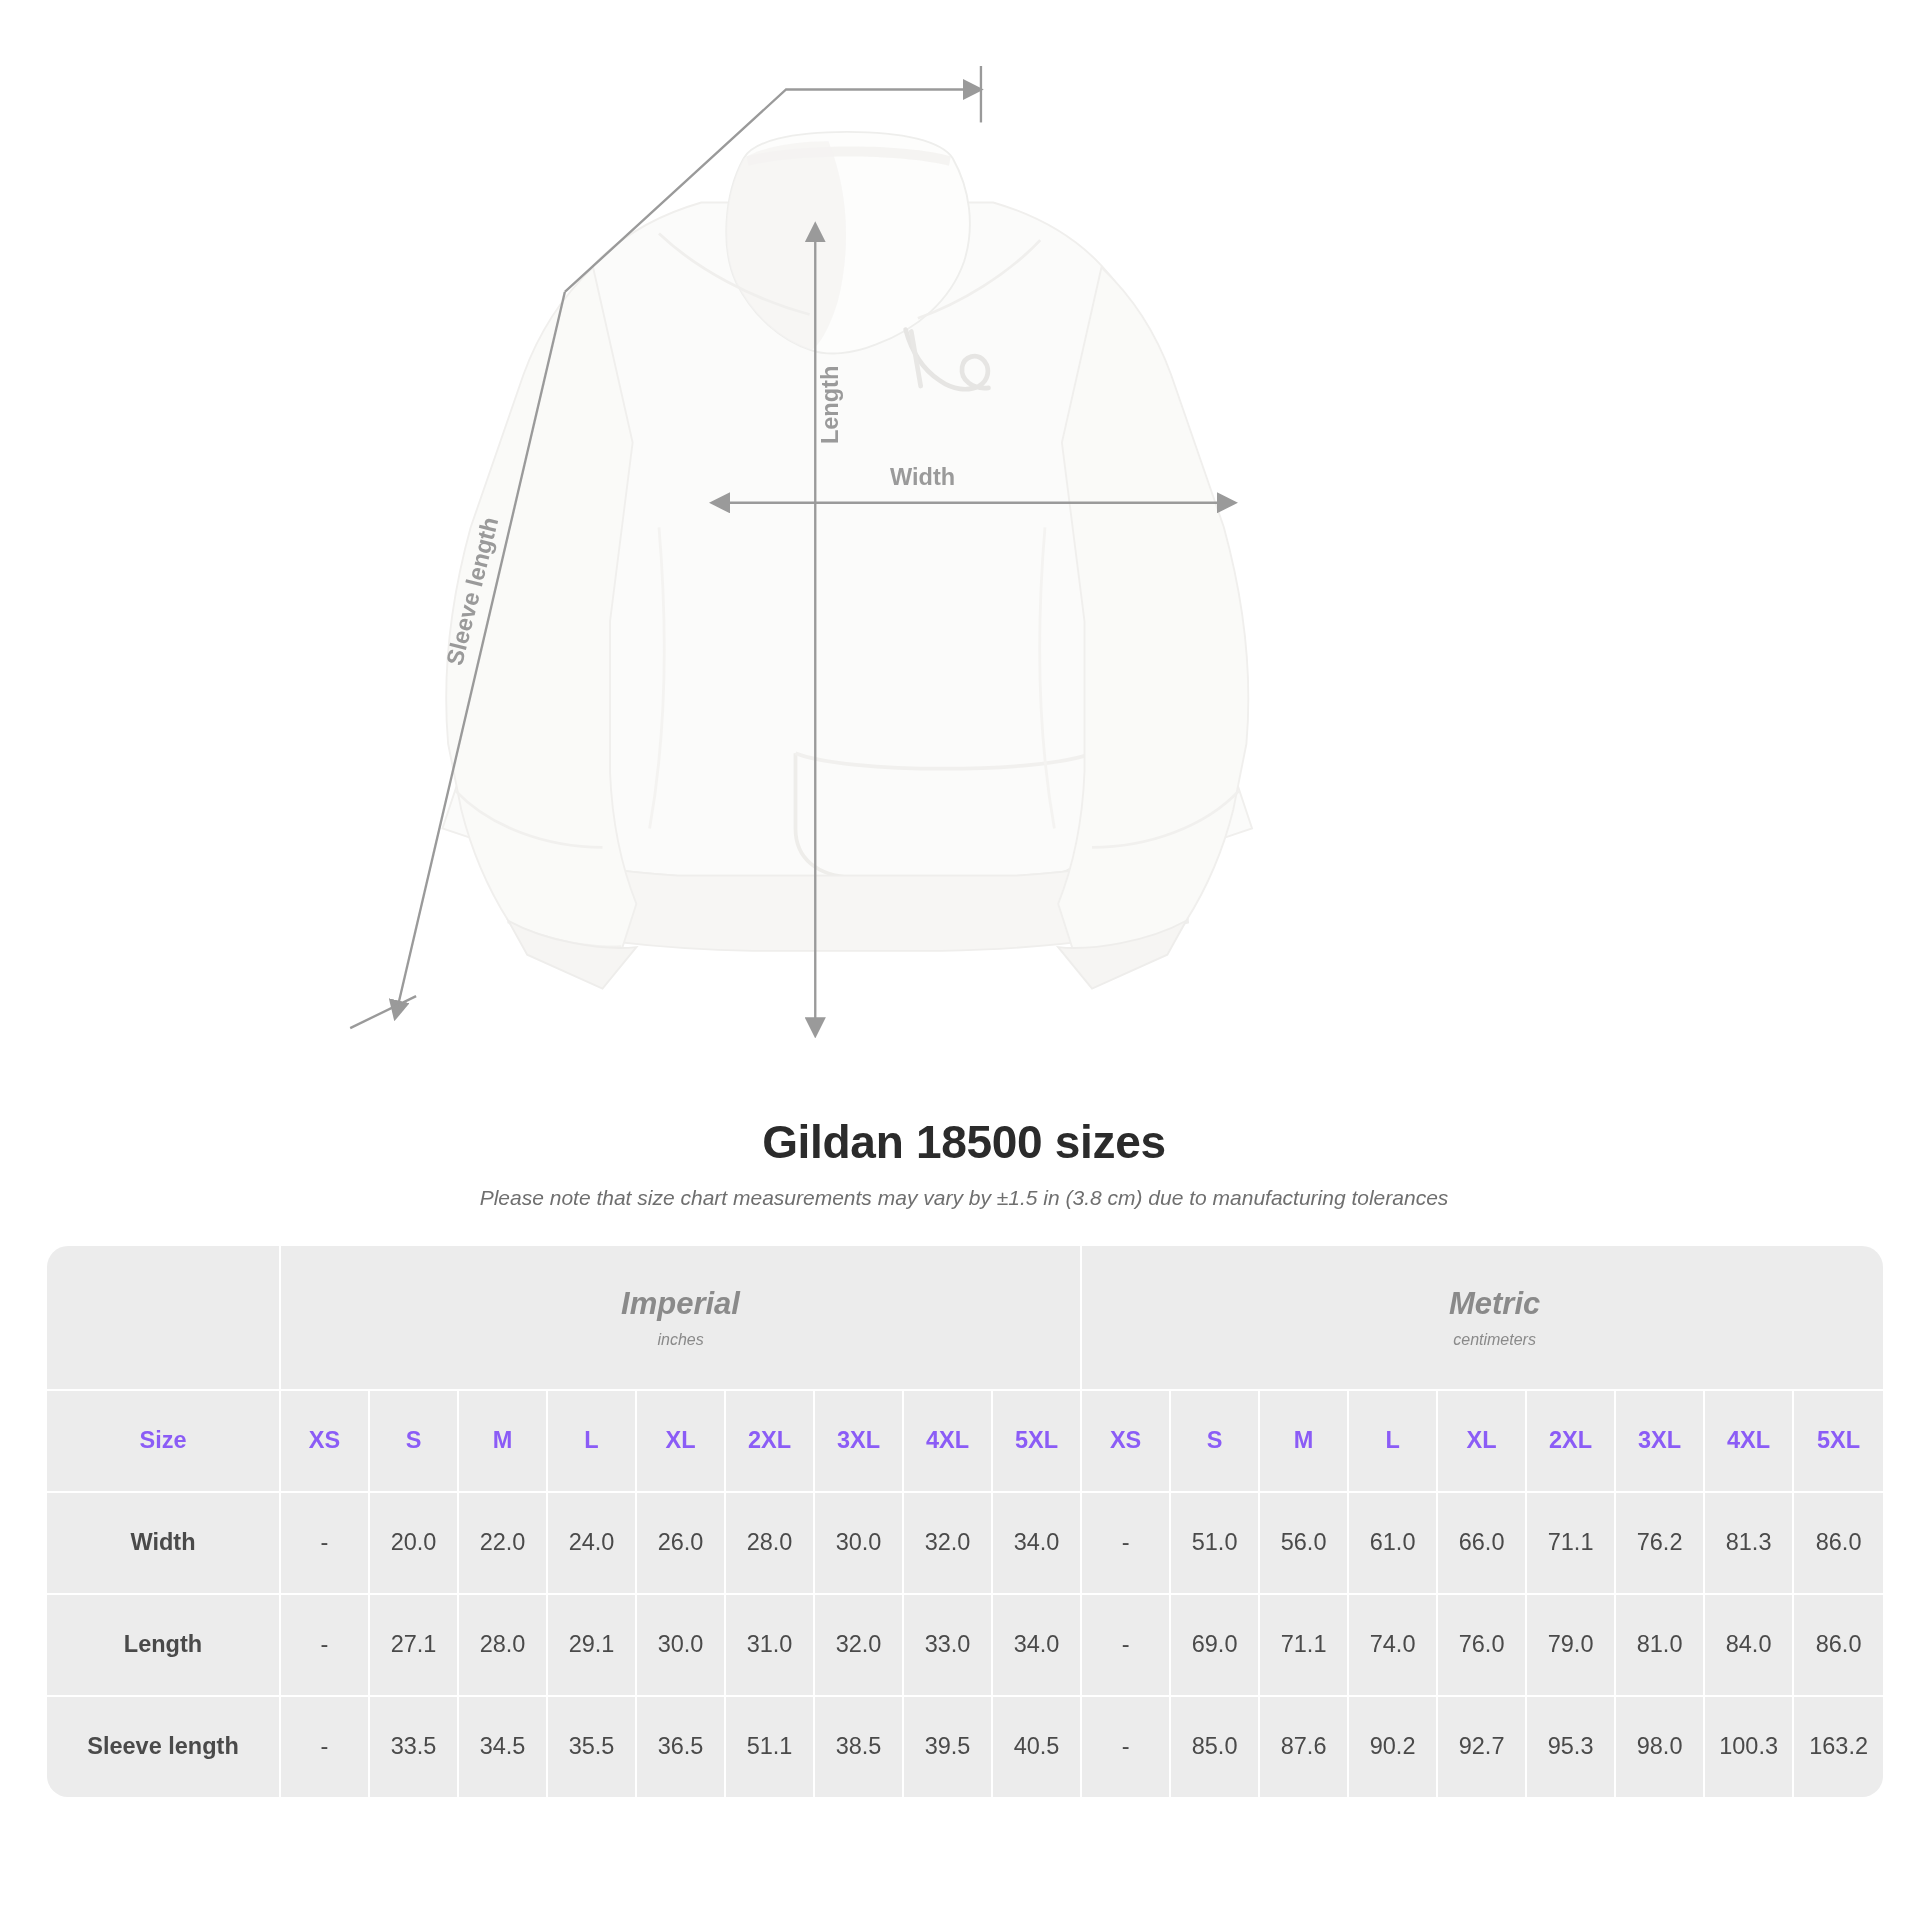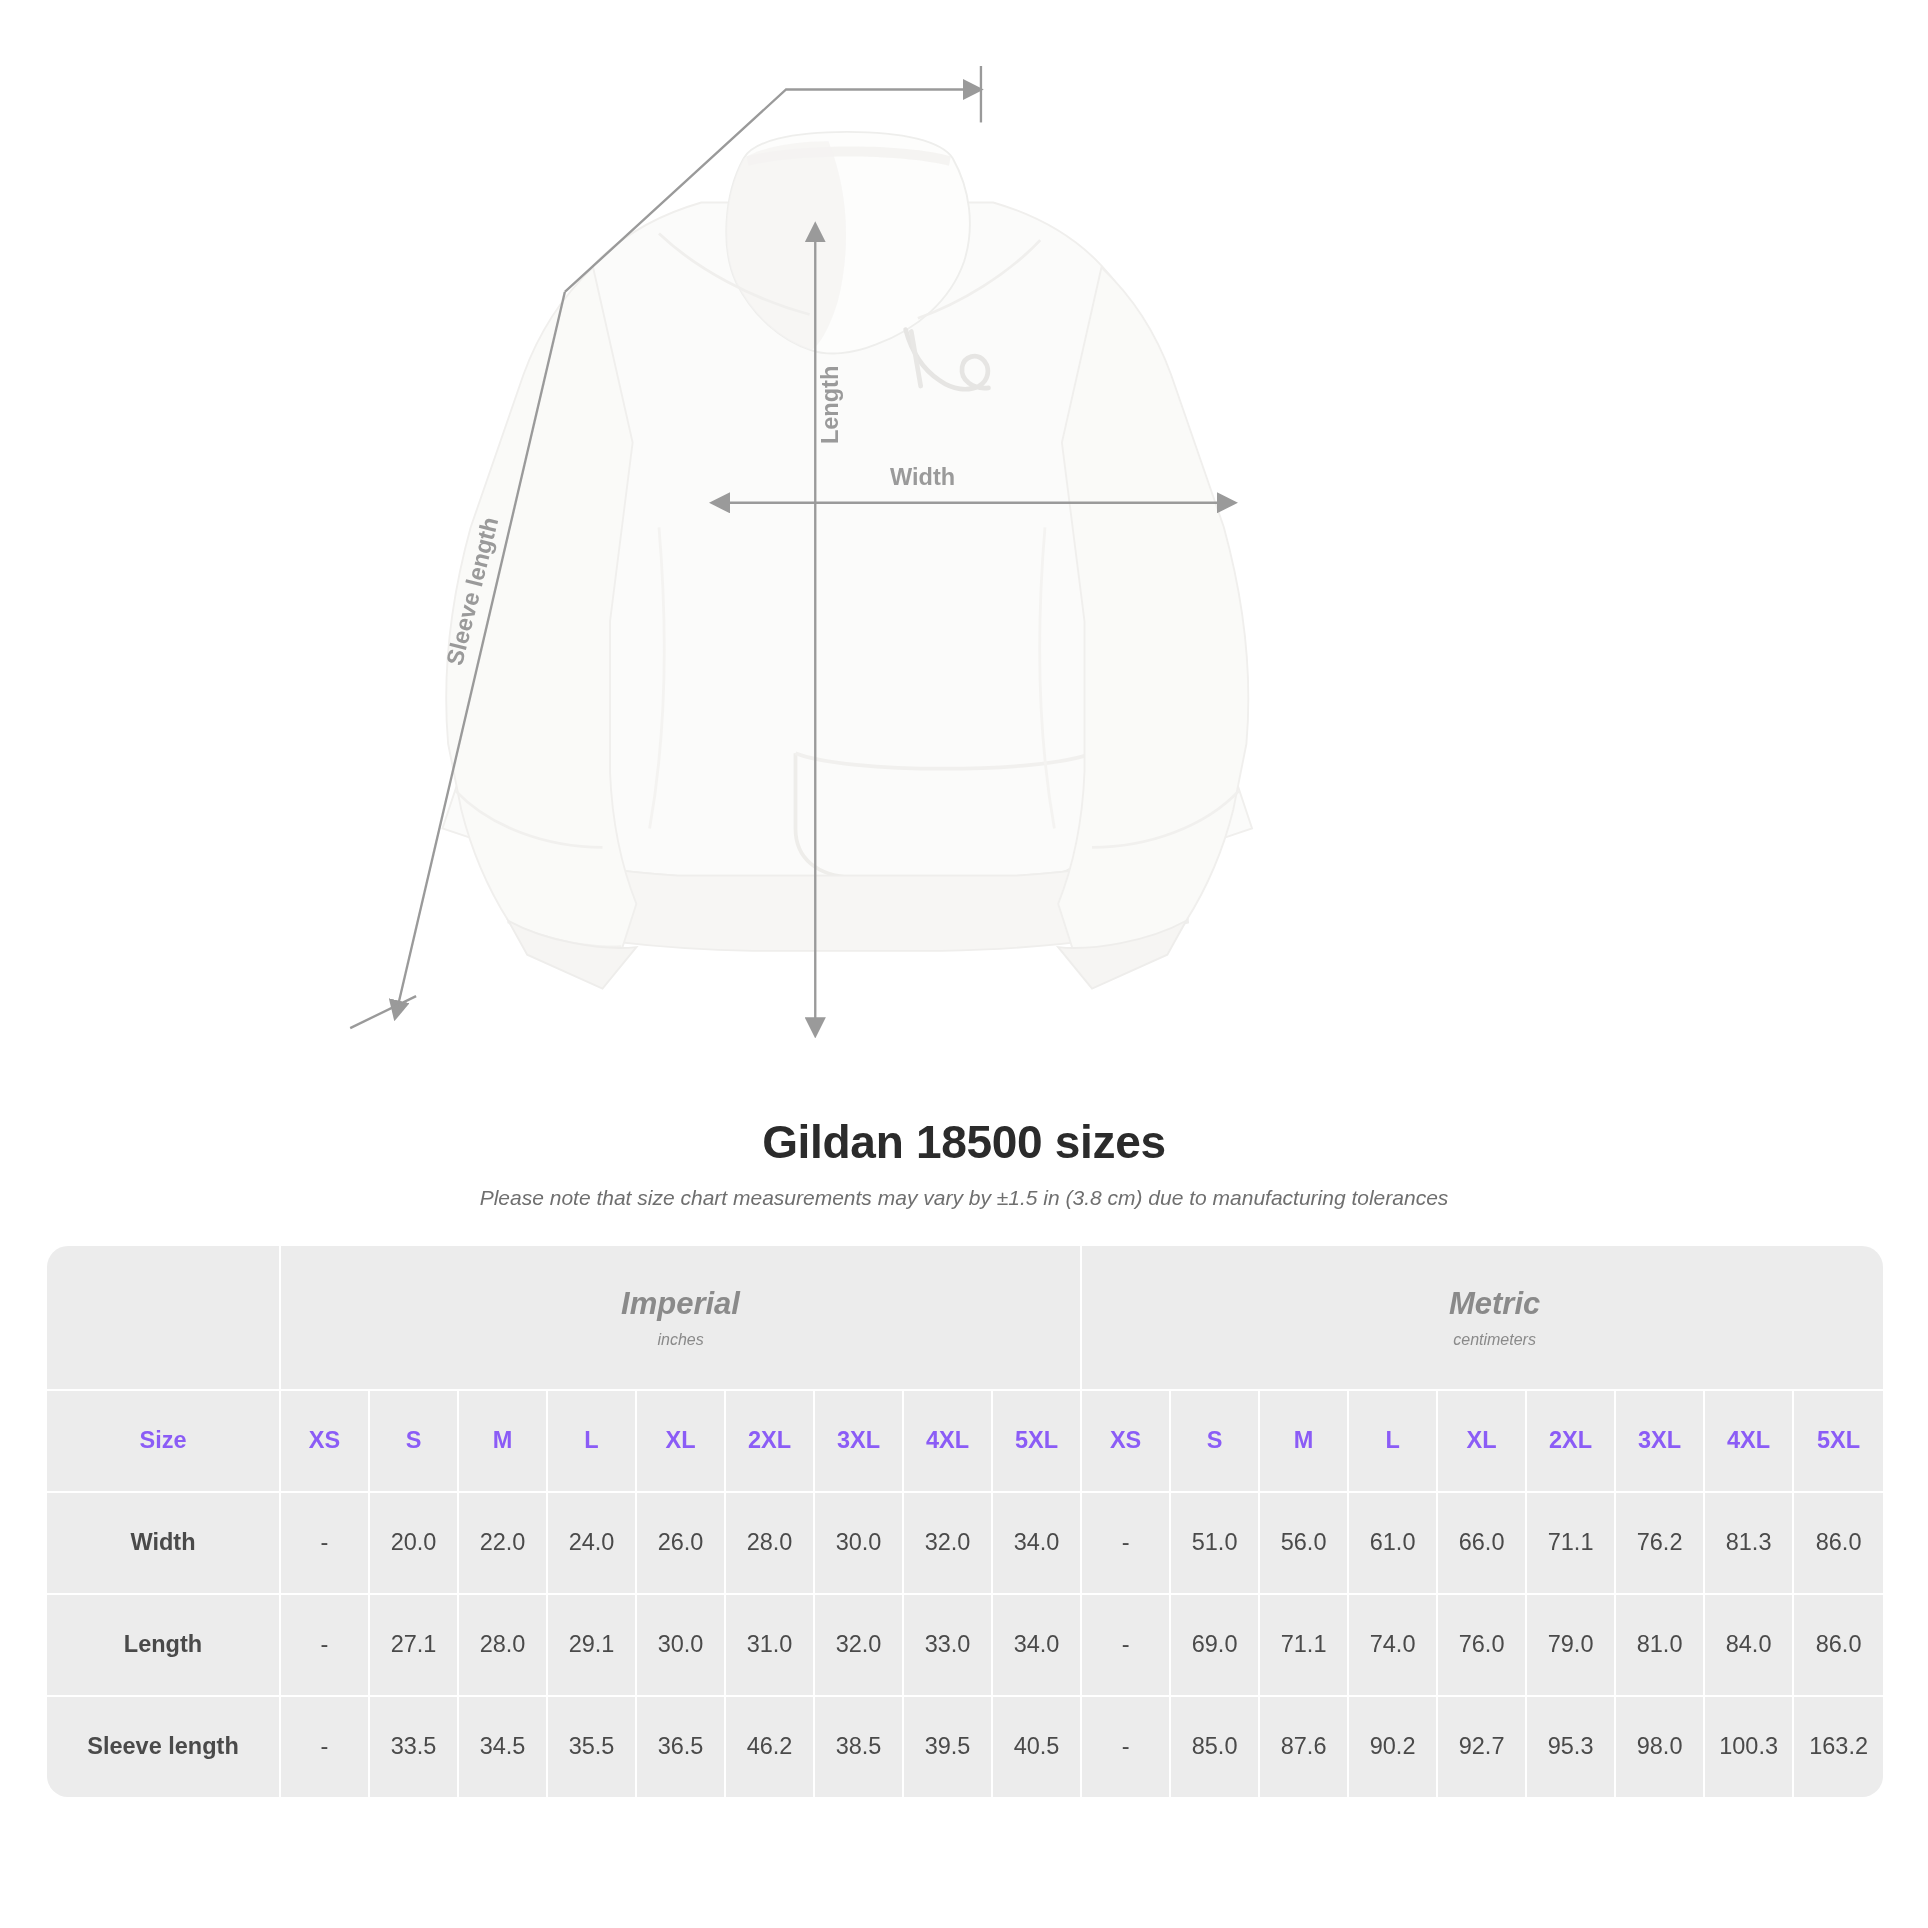--- a/index.html
+++ b/index.html
@@ -359,21 +359,21 @@
           <td>86.0</td>
         </tr>
 
         <tr class="data-row last-row">
           <td class="rowhead">Sleeve length</td>
           <td>-</td>
           <td>33.5</td>
           <td>34.5</td>
           <td>35.5</td>
           <td>36.5</td>
-          <td>46.2</td>
+          <td>51.1</td>
           <td>38.5</td>
           <td>39.5</td>
           <td>40.5</td>
           <td>-</td>
           <td>85.0</td>
           <td>87.6</td>
           <td>90.2</td>
           <td>92.7</td>
           <td>95.3</td>
           <td>98.0</td>

